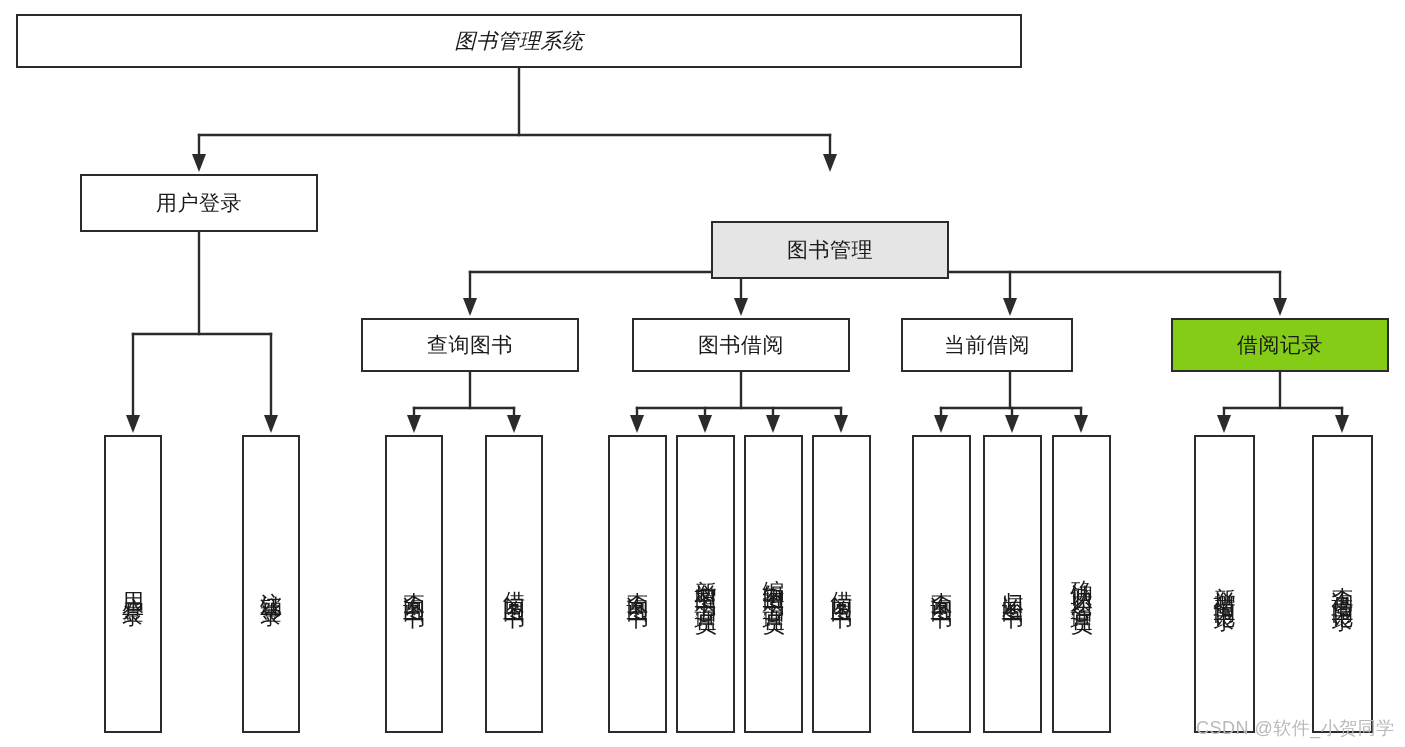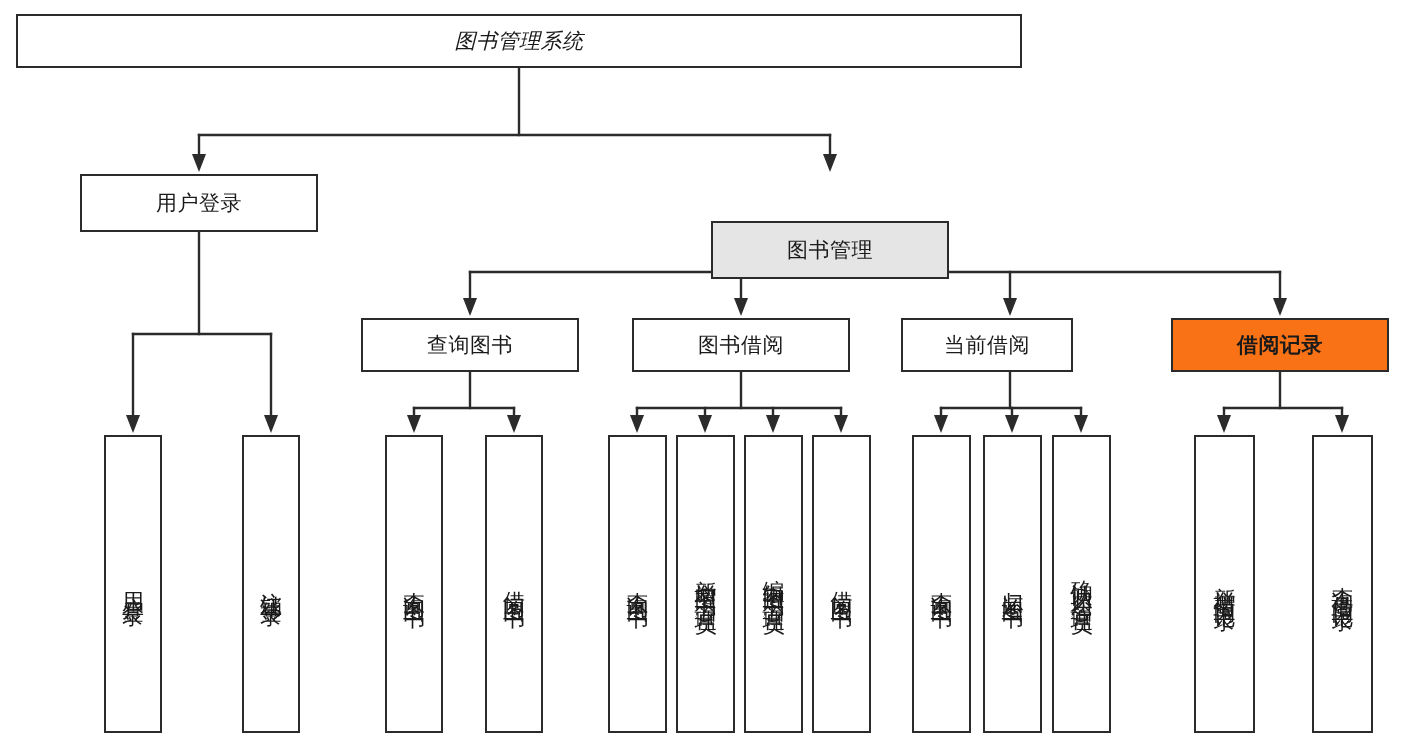--- a/index.html
+++ b/index.html
@@ -139,21 +139,21 @@
       </div>
       <div class="node horizontal" style="left: 361px; top: 318px; width: 218px; height: 54px; border-color: rgb(43, 43, 43); background: rgb(255, 255, 255);">
         <span class="label" style="color: rgb(26, 26, 26);">查询图书</span>
       </div>
       <div class="node horizontal" style="left: 632px; top: 318px; width: 218px; height: 54px; border-color: rgb(43, 43, 43); background: rgb(255, 255, 255);">
         <span class="label" style="color: rgb(26, 26, 26);">图书借阅</span>
       </div>
       <div class="node horizontal" style="left: 901px; top: 318px; width: 172px; height: 54px; border-color: rgb(43, 43, 43); background: rgb(255, 255, 255);">
         <span class="label" style="color: rgb(26, 26, 26);">当前借阅</span>
       </div>
-      <div class="node horizontal" style="left: 1171px; top: 318px; width: 218px; height: 54px; border-color: rgb(43, 43, 43); background: #f97316; font-weight: bold;">
+      <div class="node horizontal" style="left: 1171px; top: 318px; width: 218px; height: 54px; border-color: rgb(43, 43, 43); background: #84cc16;">
         <span class="label" style="color: rgb(26, 26, 26);">借阅记录</span>
       </div>
       <div class="node vertical" style="left: 104px; top: 435px; width: 58px; height: 298px; border-color: rgb(43, 43, 43); background: rgb(255, 255, 255);">
         <span class="label" style="color: rgb(26, 26, 26);">用户登录</span>
       </div>
       <div class="node vertical" style="left: 242px; top: 435px; width: 58px; height: 298px; border-color: rgb(43, 43, 43); background: rgb(255, 255, 255);">
         <span class="label" style="color: rgb(26, 26, 26);">注销登录</span>
       </div>
       <div class="node vertical" style="left: 385px; top: 435px; width: 58px; height: 298px; border-color: rgb(43, 43, 43); background: rgb(255, 255, 255);">
         <span class="label" style="color: rgb(26, 26, 26);">查询图书</span>
@@ -183,14 +183,15 @@
         <span class="label" style="color: rgb(26, 26, 26);">确认归还（管理员）</span>
       </div>
       <div class="node vertical" style="left: 1194px; top: 435px; width: 61px; height: 298px; border-color: rgb(43, 43, 43); background: rgb(255, 255, 255);">
         <span class="label" style="color: rgb(26, 26, 26);">新增借阅记录</span>
       </div>
       <div class="node vertical" style="left: 1312px; top: 435px; width: 61px; height: 298px; border-color: rgb(43, 43, 43); background: rgb(255, 255, 255);">
         <span class="label" style="color: rgb(26, 26, 26);">查询借阅记录</span>
       </div>
     </div>
 
+  <div class="watermark" style="left: 1196px; top: 716px; color: rgb(185, 185, 185);">CSDN @软件_小贺同学</div>
 
 </div>
 
 </body></html>

